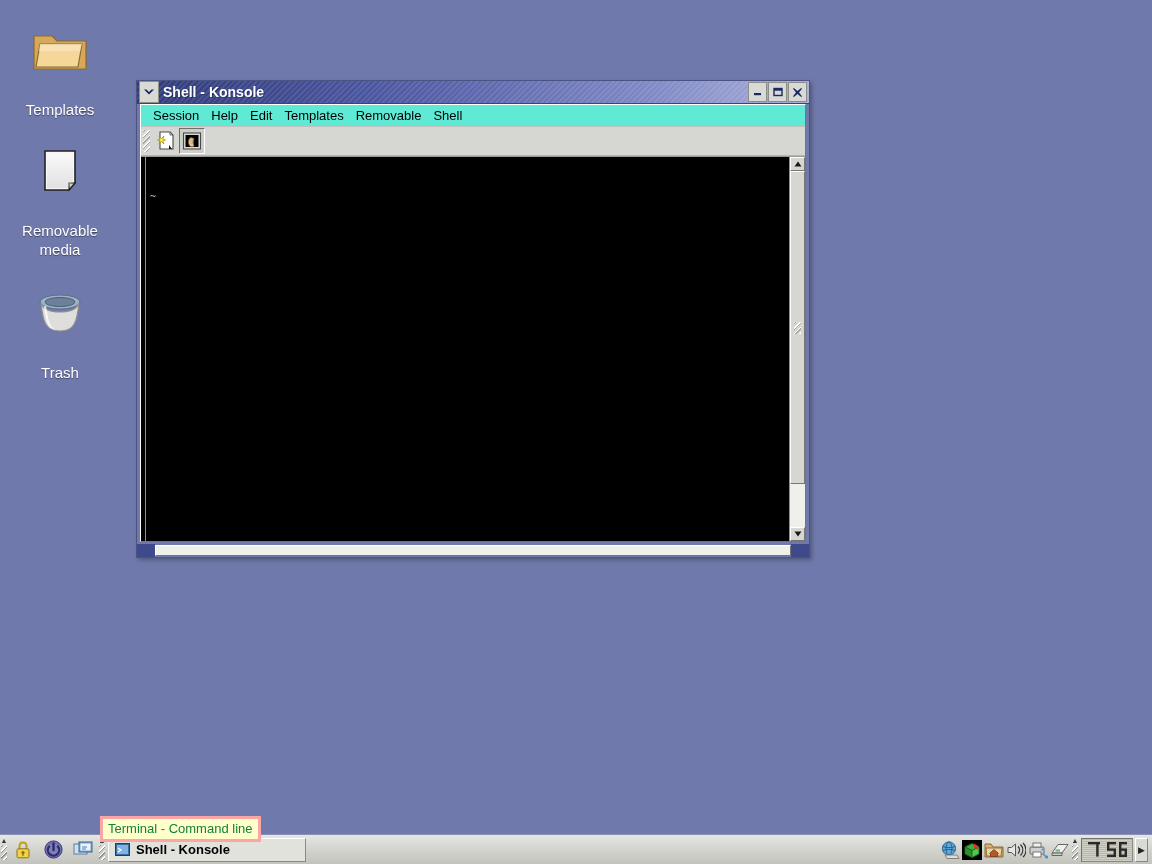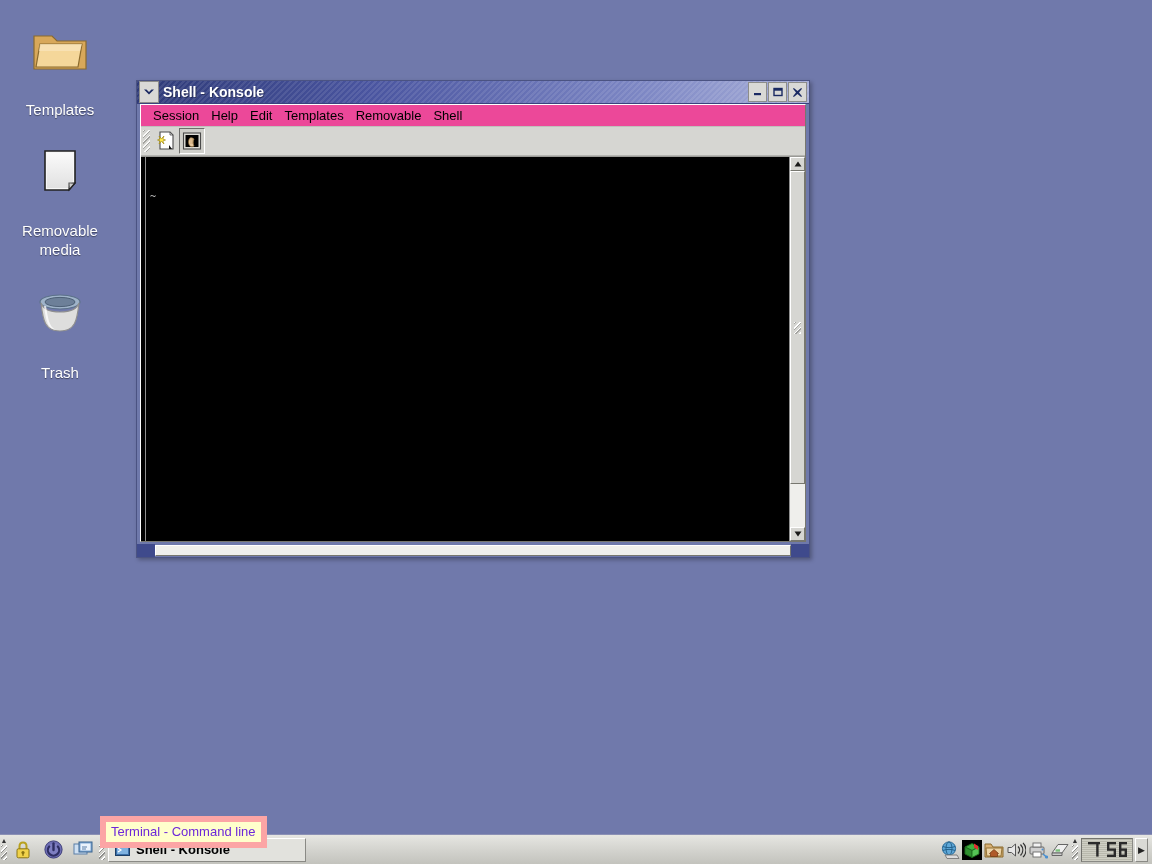--- a/index.html
+++ b/index.html
@@ -110,21 +110,21 @@
     border-bottom-color: #77776f;
     display: flex;
     flex-direction: column;
     overflow: hidden;
   }
   .menubar {
     height: 21px;
     display: flex;
     align-items: center;
     padding-left: 6px;
-    background: #ec4899;
+    background: #5eead4;
     font-size: 13px;
     color: #000;
     border-bottom: 1px solid #c0c0bc;
   }
   .menubar .mi {
     padding: 2px 6px;
     cursor: default;
     white-space: nowrap;
   }
   .toolbar {
@@ -239,23 +239,23 @@
     border-right-color:#77776f; border-bottom-color:#77776f;
     box-sizing:border-box;
     margin: 1px 0;
   }
 
   
   #tooltip {
     position: absolute;
     left: 100px; top: 816px;
     background: #ffffcc;
-    border: 6px solid #fca5a5;
+    border: 3px solid #fca5a5;
     font-size: 13px;
-    color: #6d28d9;
+    color: #15803d;
     padding: 2px 5px 3px 5px;
     white-space: nowrap;
     z-index: 50;
   }
 
   
   #taskbar {
     position: absolute;
     left: 0; bottom: 0;
     width: 1152px; height: 30px;

